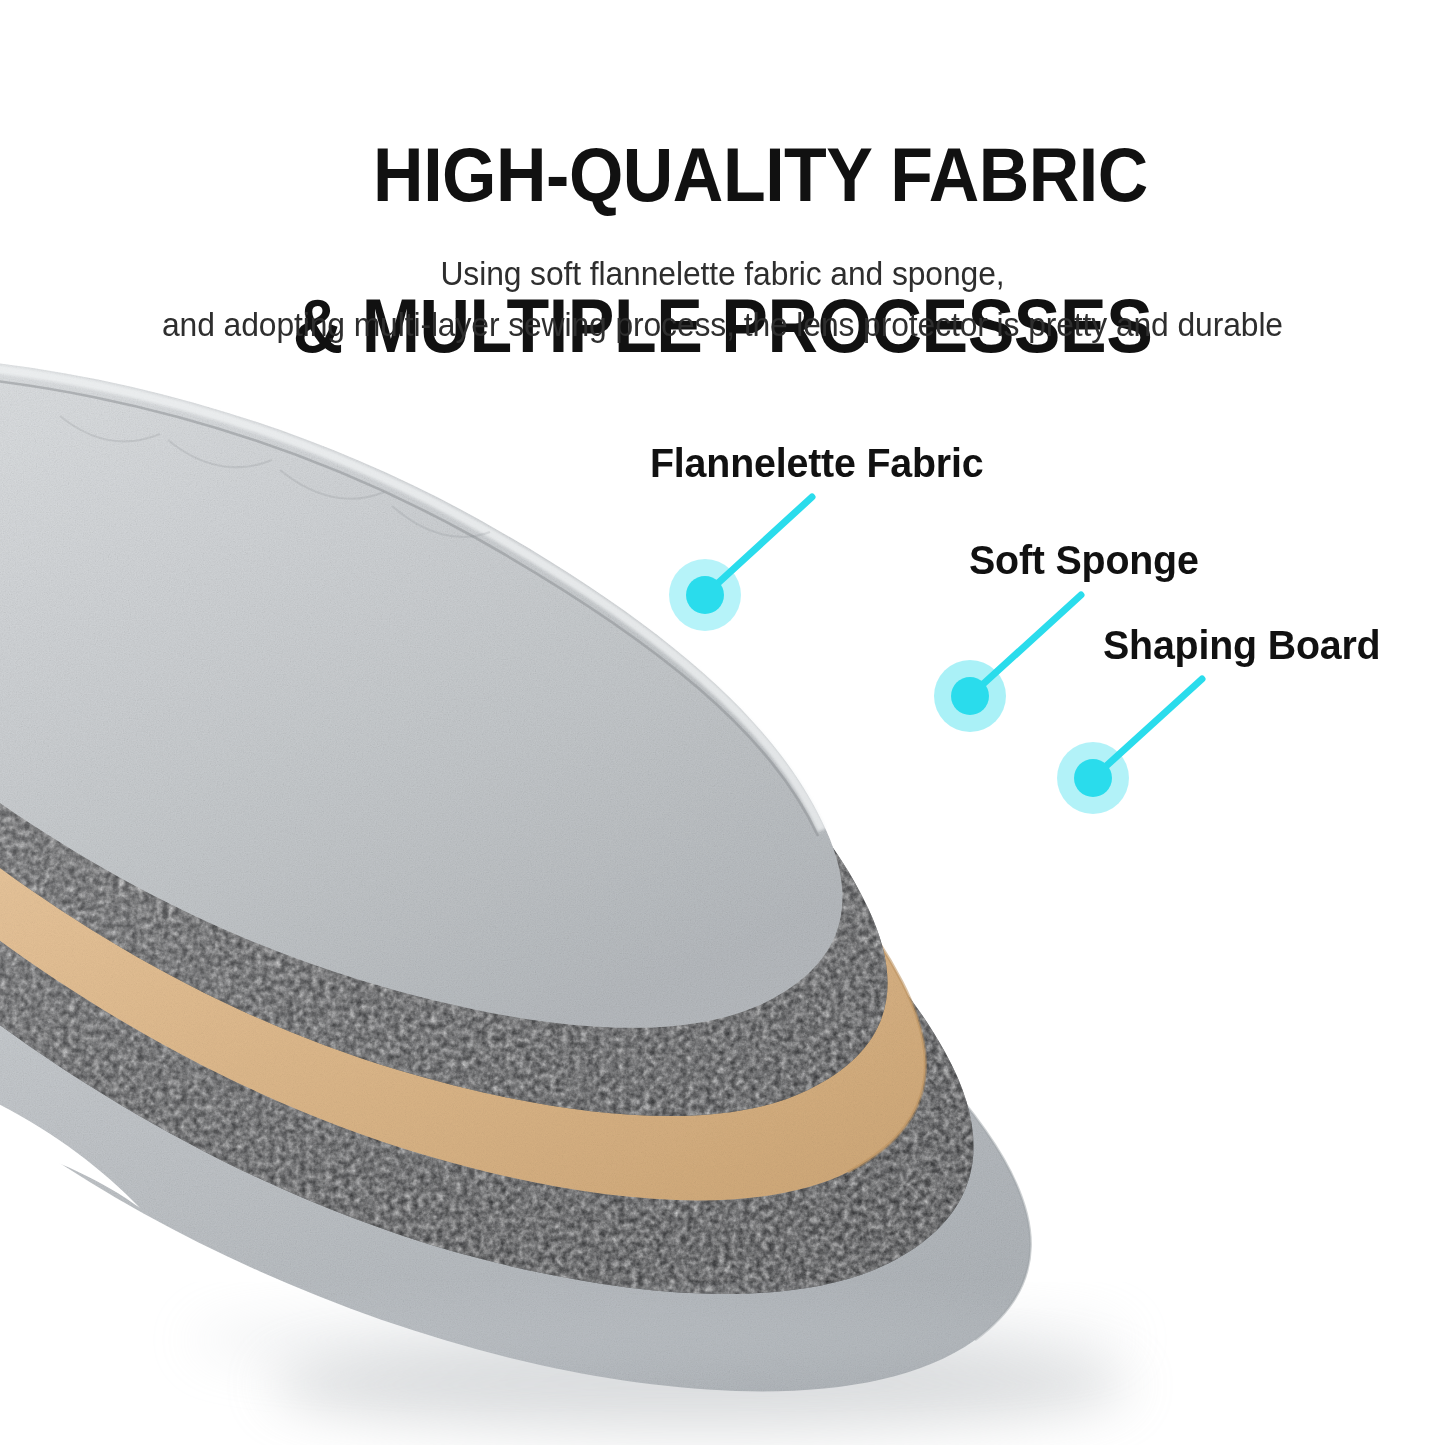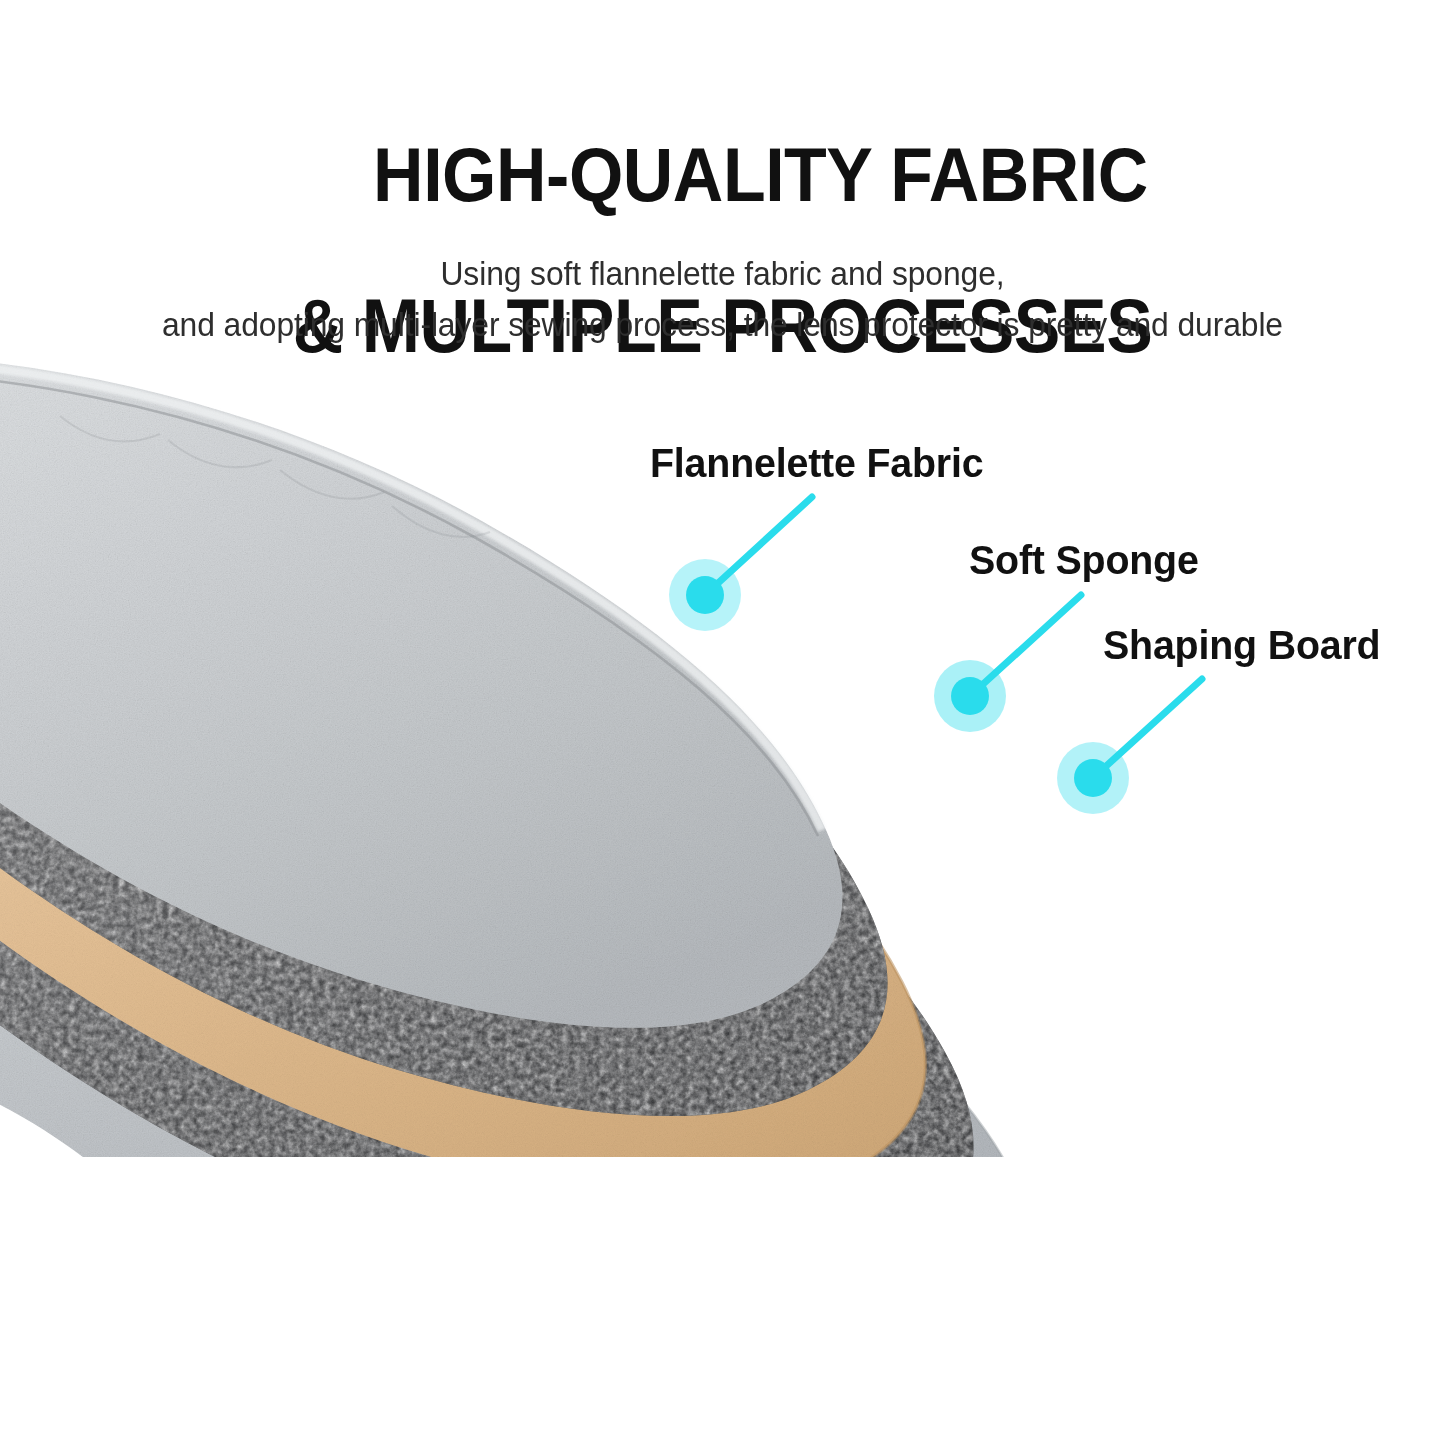--- a/index.html
+++ b/index.html
@@ -12,21 +12,21 @@
     height: 1445px;
     overflow: hidden;
     font-family: "Liberation Sans", sans-serif;
     position: relative;
   }
 
   #stage {
     position: absolute;
     inset: 0;
     width: 1445px;
-    height: 1157px;
+    height: 1445px;
     background: #ffffff;
     overflow: hidden;
   }
 
   
   .headline {
     position: absolute;
     left: 0;
     top: 62px;
     width: 1445px;

